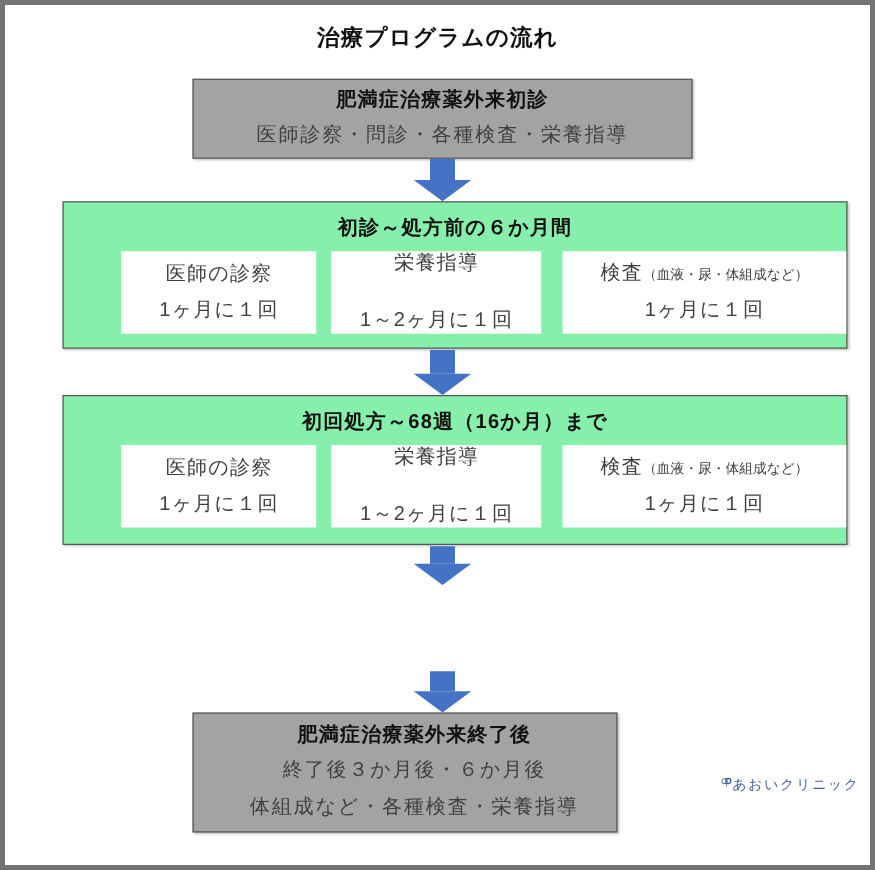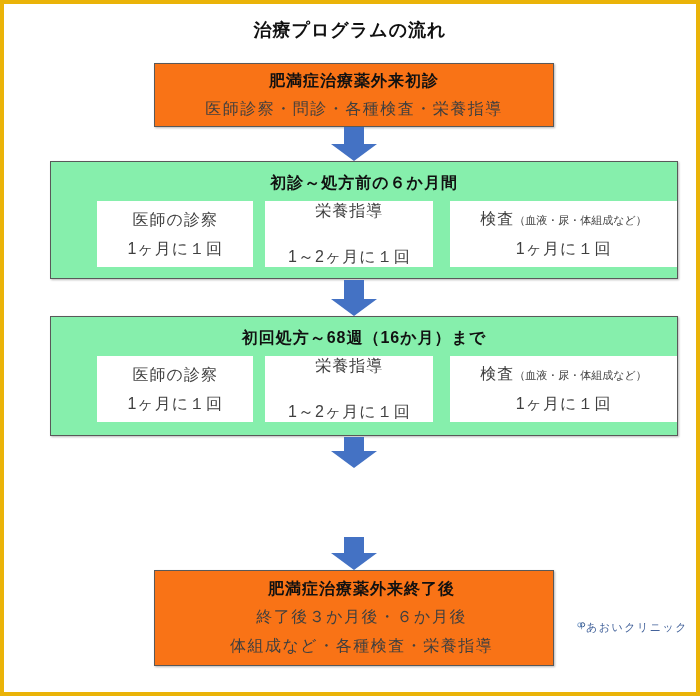--- a/index.html
+++ b/index.html
@@ -4,51 +4,51 @@
 <style>
   * { margin: 0; padding: 0; box-sizing: border-box; }
   html, body { background: #fff; }
   body {
     font-family: "Liberation Sans", "DejaVu Sans", sans-serif;
     width: 700px; height: 696px;
   }
   .frame {
     position: relative;
     width: 700px; height: 696px;
-    border: 4px solid #eab308;
+    border: 4px solid #737373;
     background: #fff;
     overflow: hidden;
   }
   .title {
     position: absolute; top: 14px; left: 0; width: 100%;
     text-align: center;
     font-size: 18px; font-weight: bold; color: #111;
     letter-spacing: 1px;
   }
   
   .box {
     position: absolute;
     border: 1px solid #595959;
     box-shadow: 1px 1px 2px rgba(0,0,0,0.28);
     display: flex; flex-direction: column;
     align-items: center; justify-content: center;
   }
-  .box.blue  { background: #f97316; }
+  .box.blue  { background: #a3a3a3; }
   .box .hdr {
     font-size: 16px; font-weight: bold; color: #111;
     letter-spacing: 1px; line-height: 26px; text-align: center;
   }
   .box .bodyline {
     font-size: 16px; color: #3f3f3f;
     letter-spacing: 1.5px; line-height: 29px; text-align: center;
   }
   
   #box-step1 { left: 150px; top: 59px;  width: 400px; height: 64px; }
   #box-end   { left: 150px; top: 463px; width: 400px; height: 69px; }
-  #box-after { left: 150px; top: 566px; width: 400px; height: 96px; padding-left: 15px; }
+  #box-after { left: 150px; top: 566px; width: 340px; height: 96px; padding-left: 15px; }
   
   .phase {
     position: absolute; left: 46px; width: 628px;
     background: #86efac;
     border: 1px solid #595959;
     box-shadow: 1px 1px 2px rgba(0,0,0,0.28);
   }
   #box-phase1 { top: 157px; height: 118px; }
   #box-phase2 { top: 312px; height: 120px; }
   .phase .hdr {

